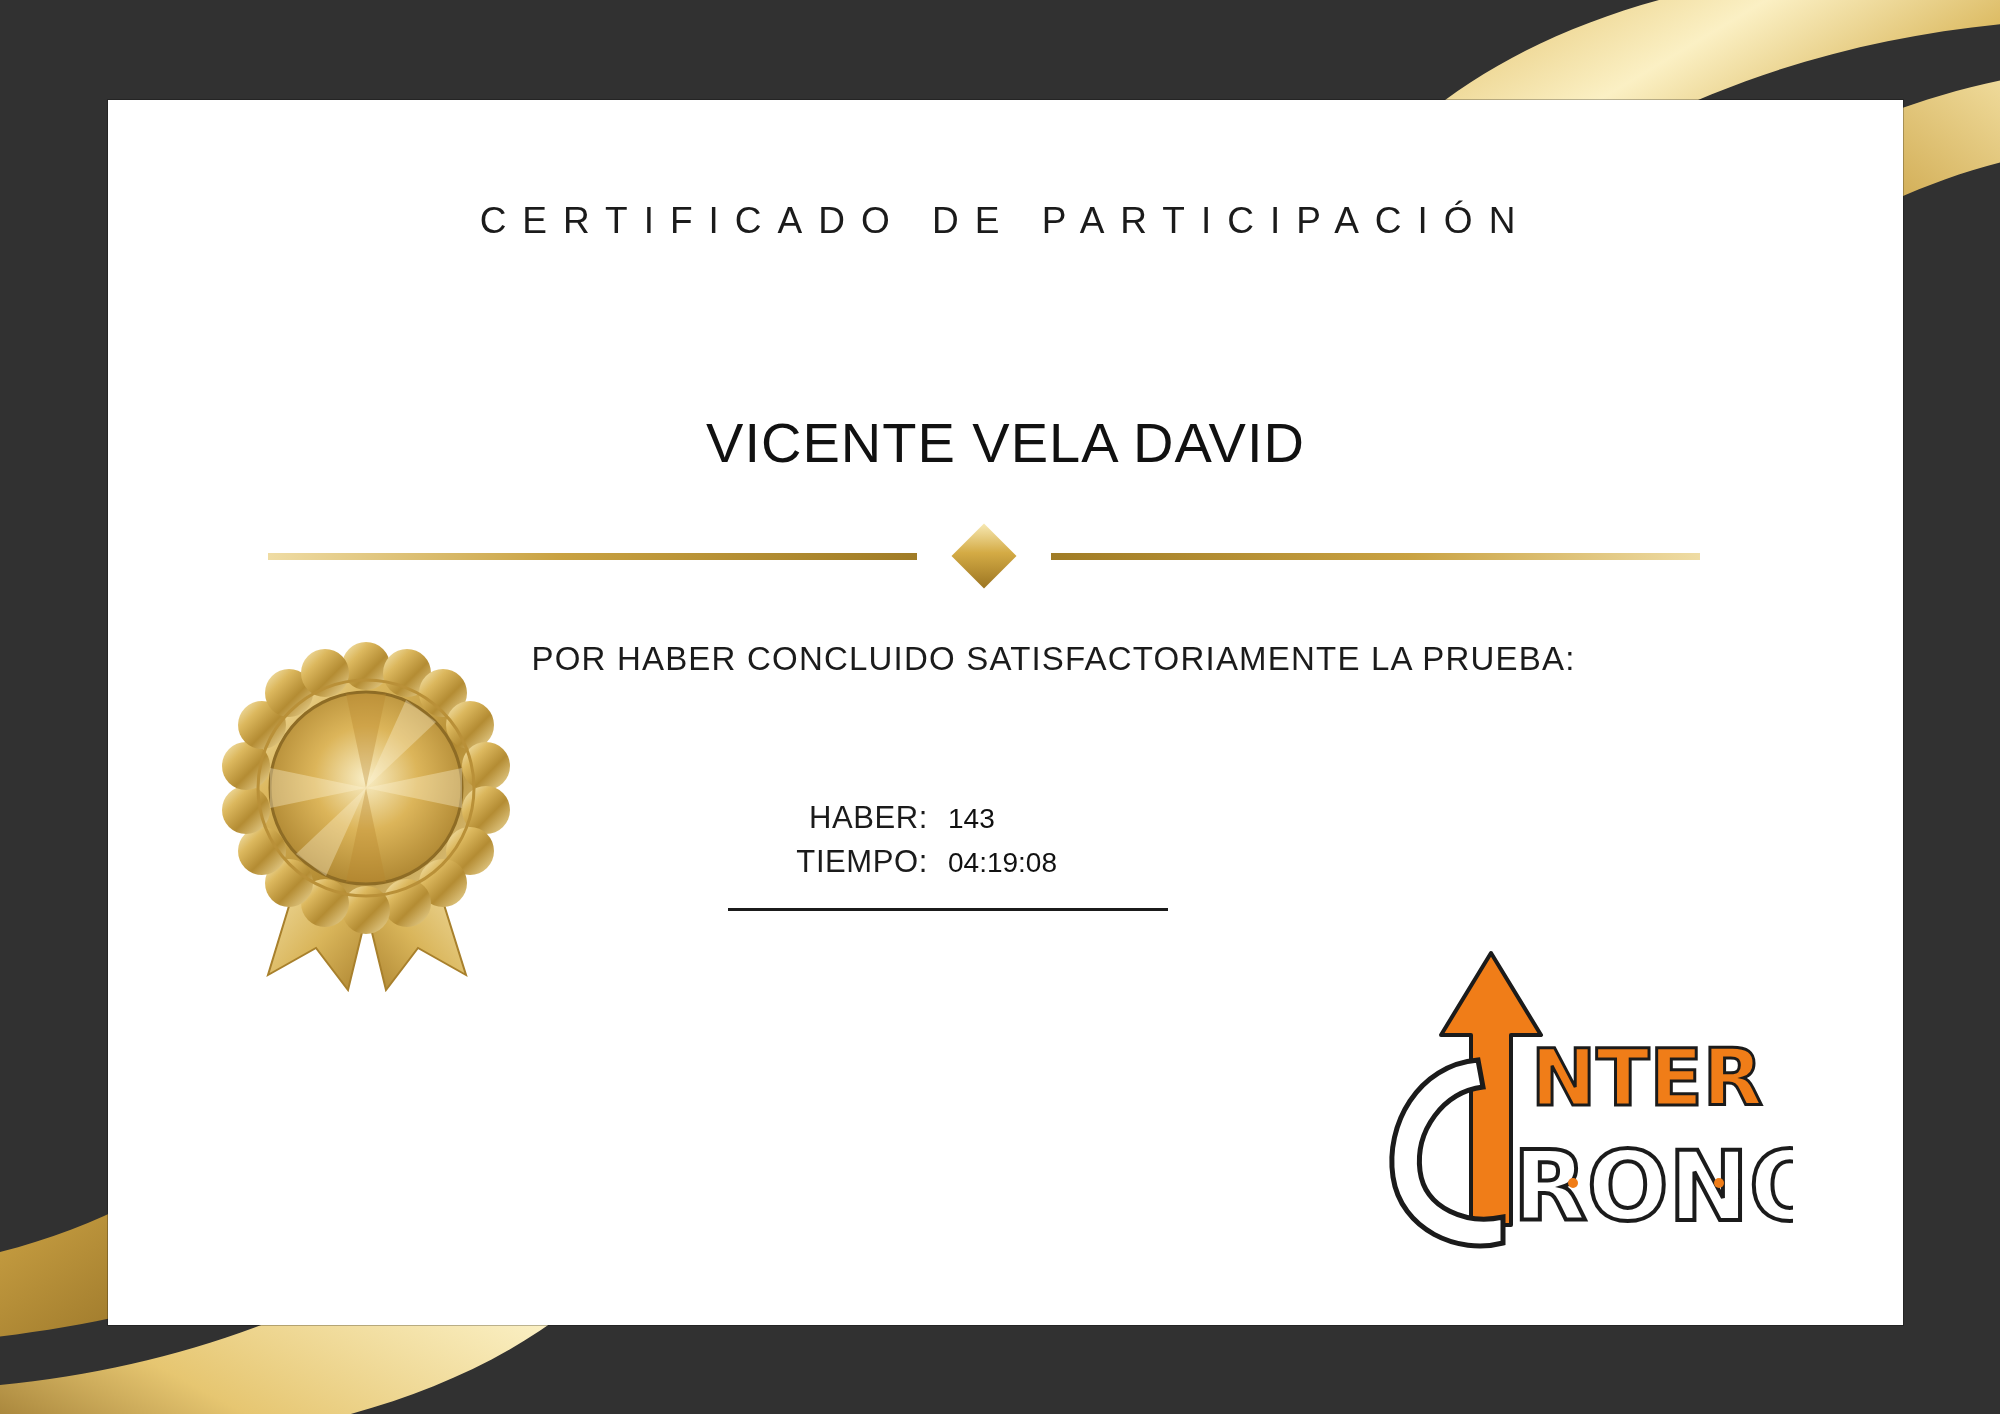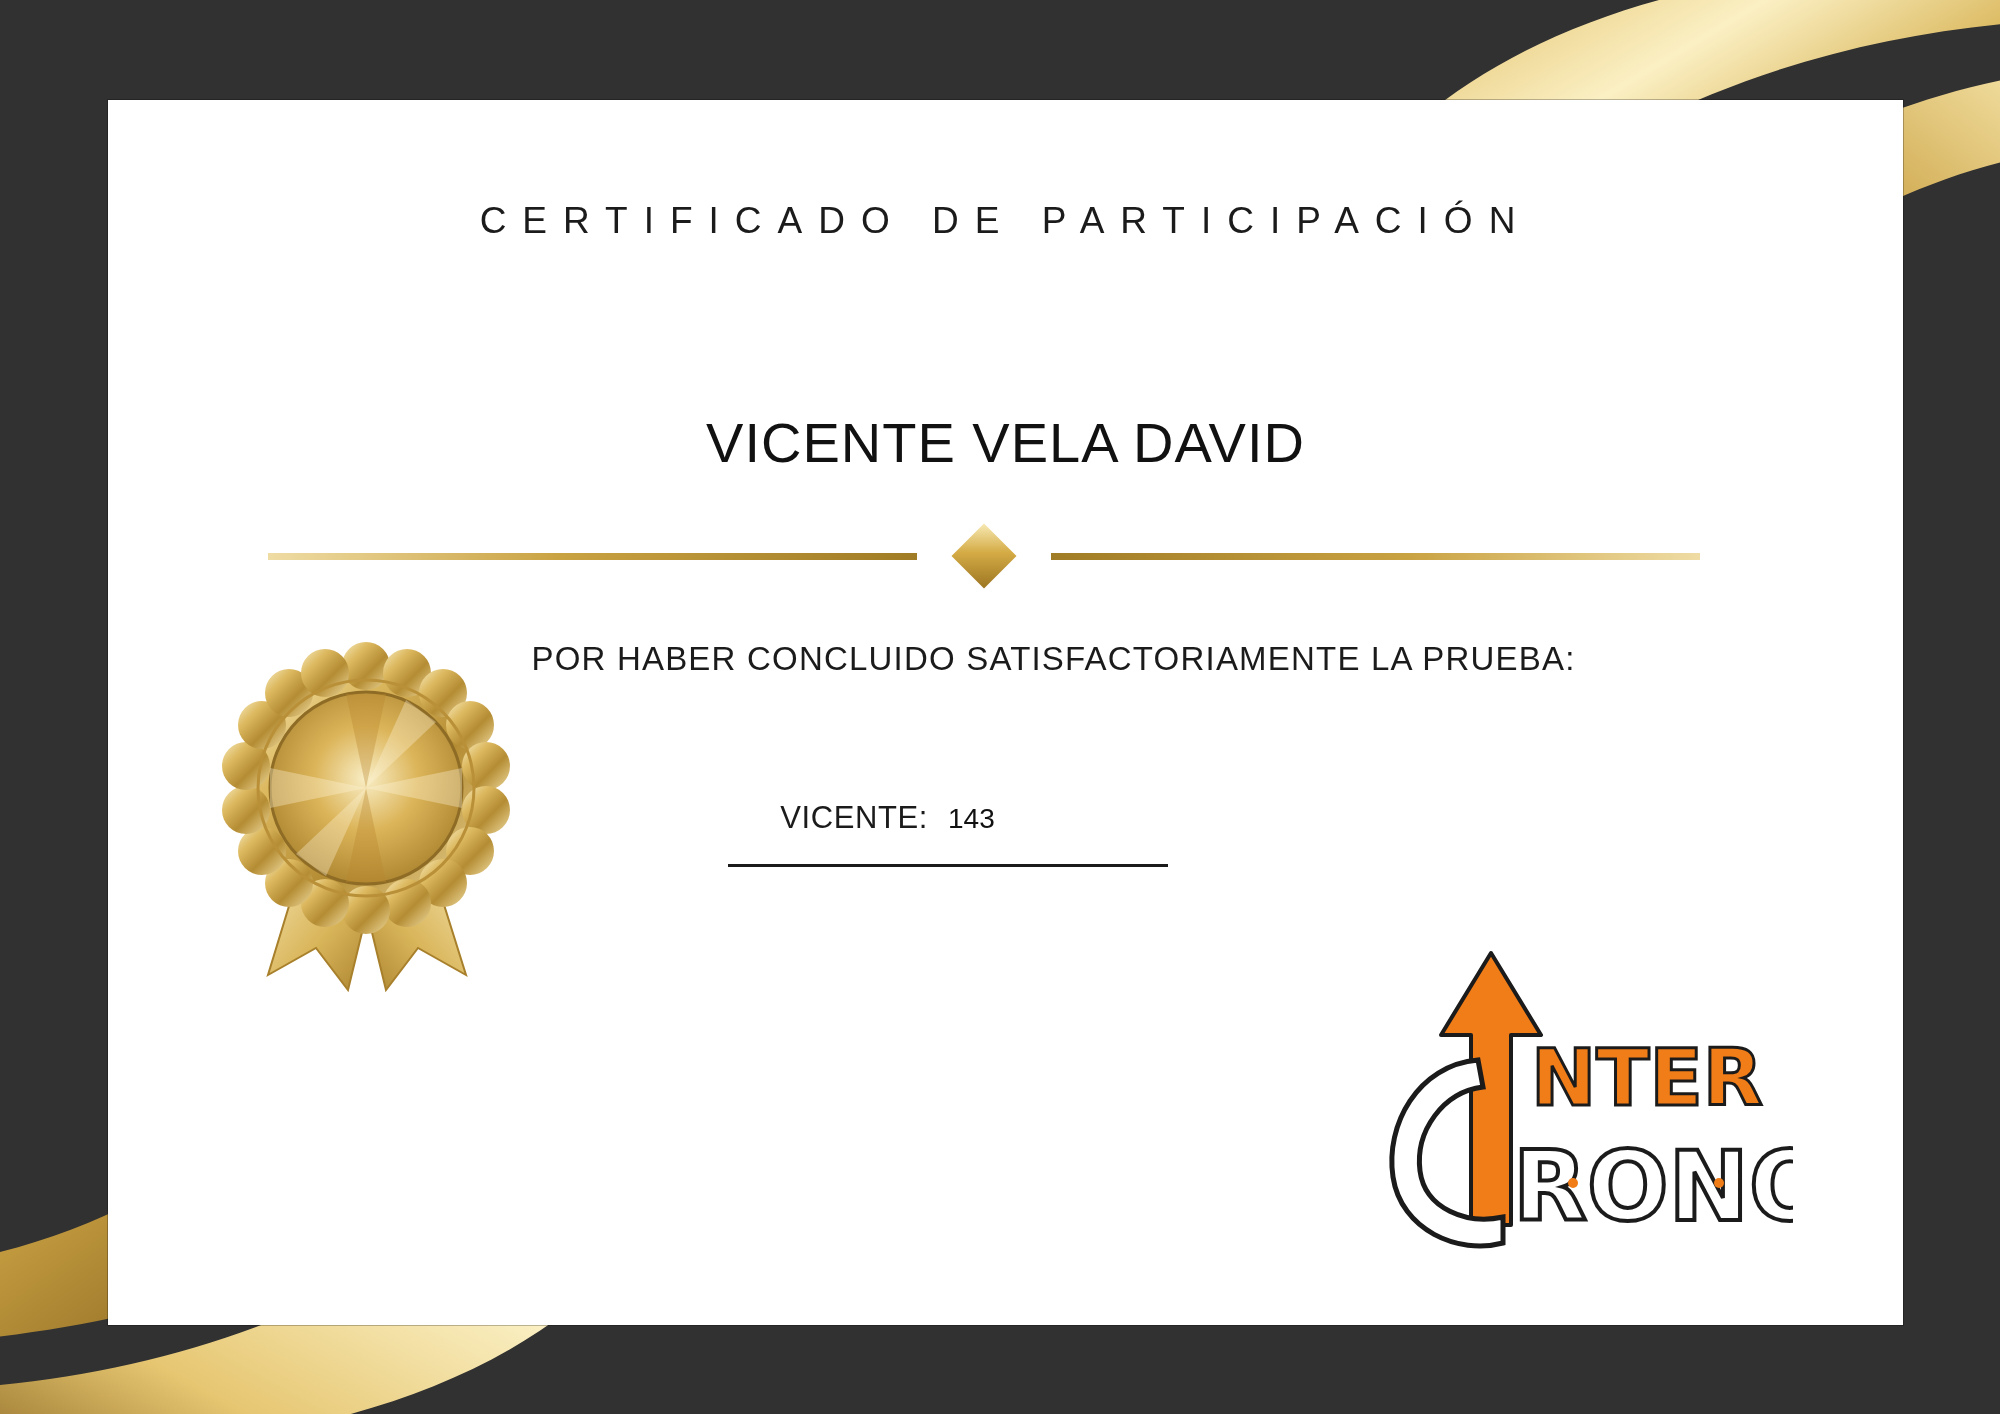--- a/index.html
+++ b/index.html
@@ -242,22 +242,26 @@
       <div class="divider-row">
         <div class="divider-line left"></div>
         <div class="divider-diamond"></div>
         <div class="divider-line right"></div>
       </div>
 
       <div class="cert-subtitle">POR HABER CONCLUIDO SATISFACTORIAMENTE LA PRUEBA:</div>
 
       <div class="results">
         <div class="result-row">
-          <span class="result-label">VICENTE:</span>
+          <span class="result-label">HABER:</span>
           <span class="result-value">143</span>
+        </div>
+        <div class="result-row">
+          <span class="result-label">TIEMPO:</span>
+          <span class="result-value">04:19:08</span>
         </div>
         <div class="results-rule"></div>
       </div>
 
       <svg class="medal" viewBox="0 0 340 380">
         <defs>
           <linearGradient id="ribbonL" x1="0" y1="0" x2="1" y2="1">
             <stop offset="0%" stop-color="#f4e3ad"></stop>
             <stop offset="55%" stop-color="#d9b55a"></stop>
             <stop offset="100%" stop-color="#a87f2c"></stop>

